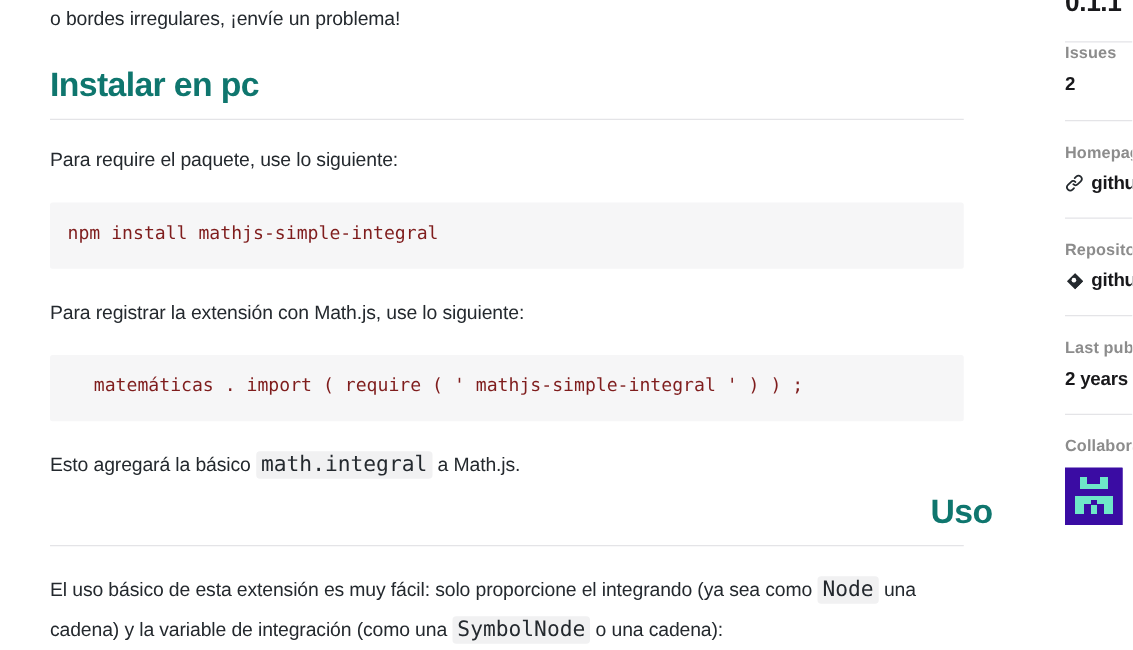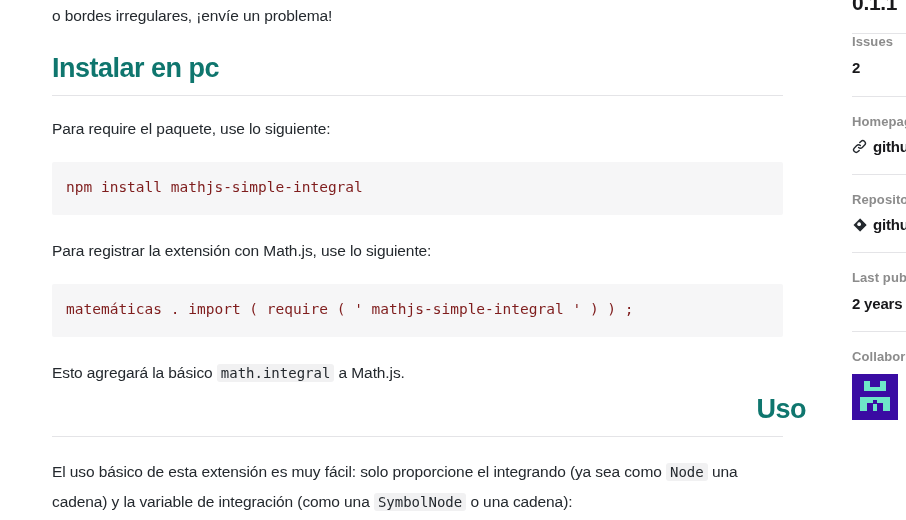--- a/index.html
+++ b/index.html
@@ -16,21 +16,21 @@
   #page {
     position: relative;
     width: 906px;
     height: 520px;
     background: #ffffff;
   }
 
   
   .readme {
     position: absolute;
-    left: 16px;
+    left: 4px;
     top: 0;
     width: 838px;
     height: 520px;
     padding-left: 36px;
     padding-right: 48px;
     overflow: hidden;
   }
 
   .para {
     font-size: 15.5px;
@@ -65,30 +65,30 @@
 
   .codeblock code,
   .codeblock .tok {
     font-family: "DejaVu Sans Mono", "Liberation Mono", monospace;
     font-size: 14.5px;
     line-height: 1.5;
     color: #7f1d1d;
   }
 
   
-  .tok-var   { color: #1b7c83; }
+  .tok-var   { color: #1b7c83; margin-left: 21px; }
   .tok-kw    { color: #a0111f; }
   .tok-punct { color: #3858a8; }
   .tok-fn    { color: #3858a8; }
   .tok-str   { color: #d93b6a; }
   .tok-plain { color: #3b3b3b; }
 
   .icode {
     font-family: "DejaVu Sans Mono", "Liberation Mono", monospace;
-    font-size: 14px;
+    font-size: 17px;
     background: #f1f1f2;
     border-radius: 3px;
     padding: 1px 4px;
     color: #24292e;
   }
 
   
   .sidebar {
     position: absolute;
     right: 0;

